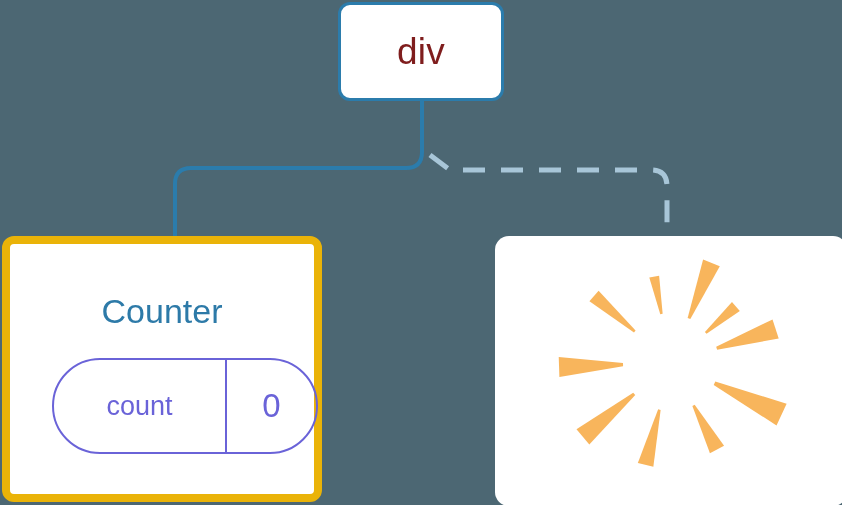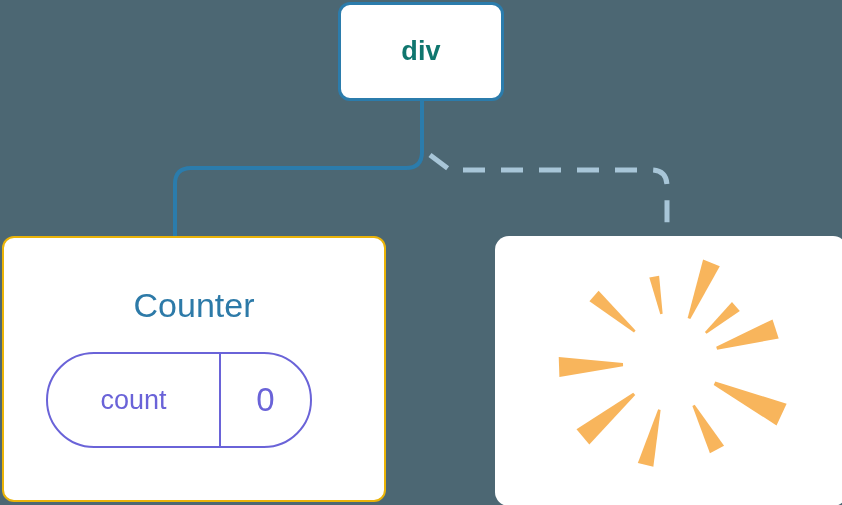--- a/index.html
+++ b/index.html
@@ -44,43 +44,42 @@
     height: 99px;
     border: 3px solid #2b7cac;
     border-radius: 12px;
     display: flex;
     align-items: center;
     justify-content: center;
   }
   .node-counter {
     left: 2px;
     top: 236px;
-    width: 384px;
+    width: 320px;
     height: 266px;
-    border: 2px solid #eab308;
+    border: 8px solid #eab308;
     border-radius: 12px;
     border-bottom-left-radius: 12px;
     border-bottom-right-radius: 12px;
   }
   .node-burst {
     left: 495px;
     top: 236px;
     width: 352px;
     height: 270px;
     border-radius: 14px;
     border: 0;
     overflow: hidden;
   }
 
   .node-label {
-    color: #0f766e;
-    font-size: 27px;
+    color: #7f1d1d;
+    font-size: 37px;
     letter-spacing: 0.2px;
     line-height: 1;
-    font-weight: bold;
   }
 
   .counter-title {
     position: absolute;
     left: 0;
     right: 0;
     top: 50px;
     text-align: center;
     color: #2d7aa8;
     font-size: 34px;

